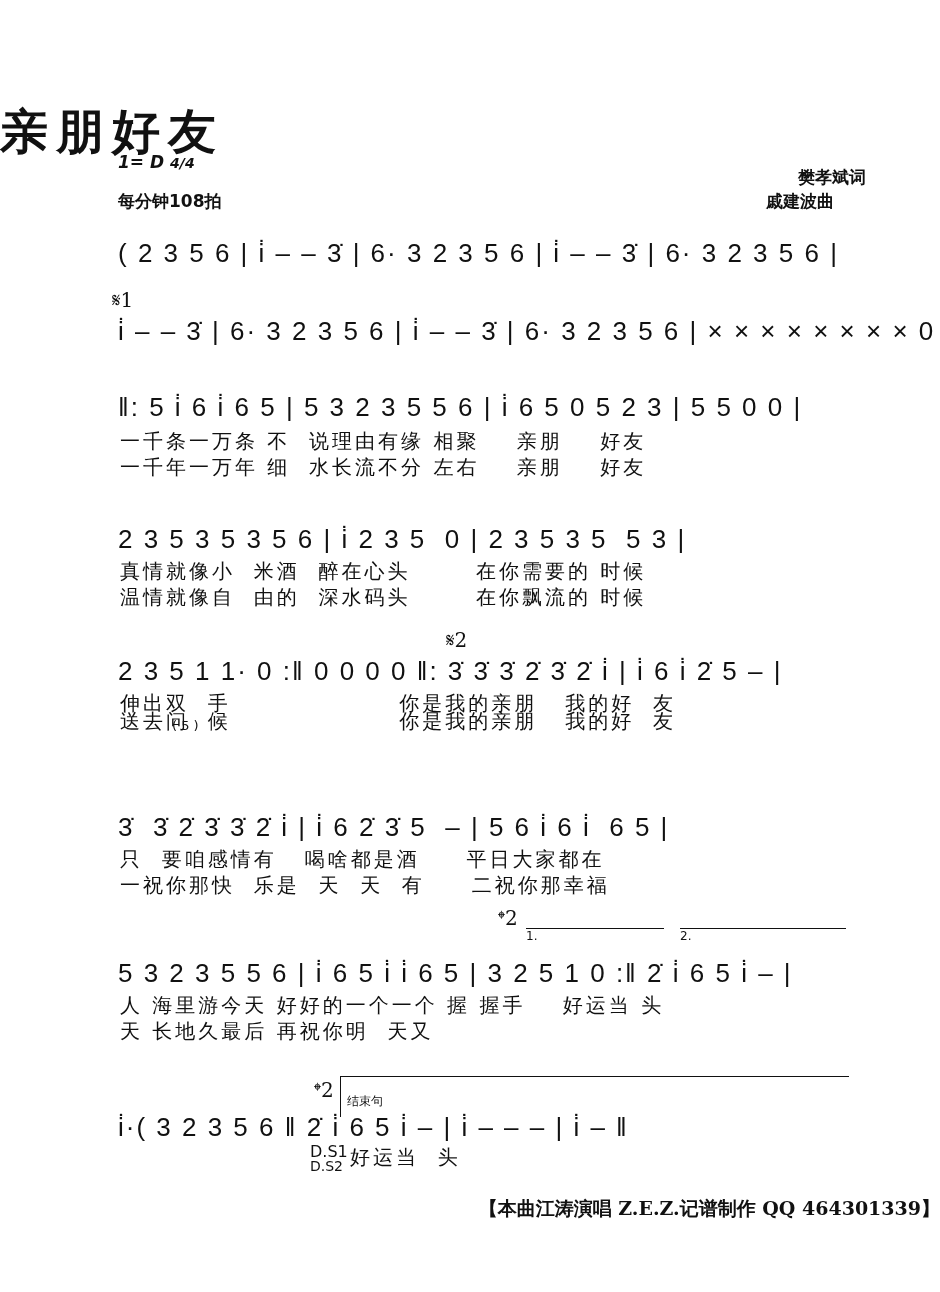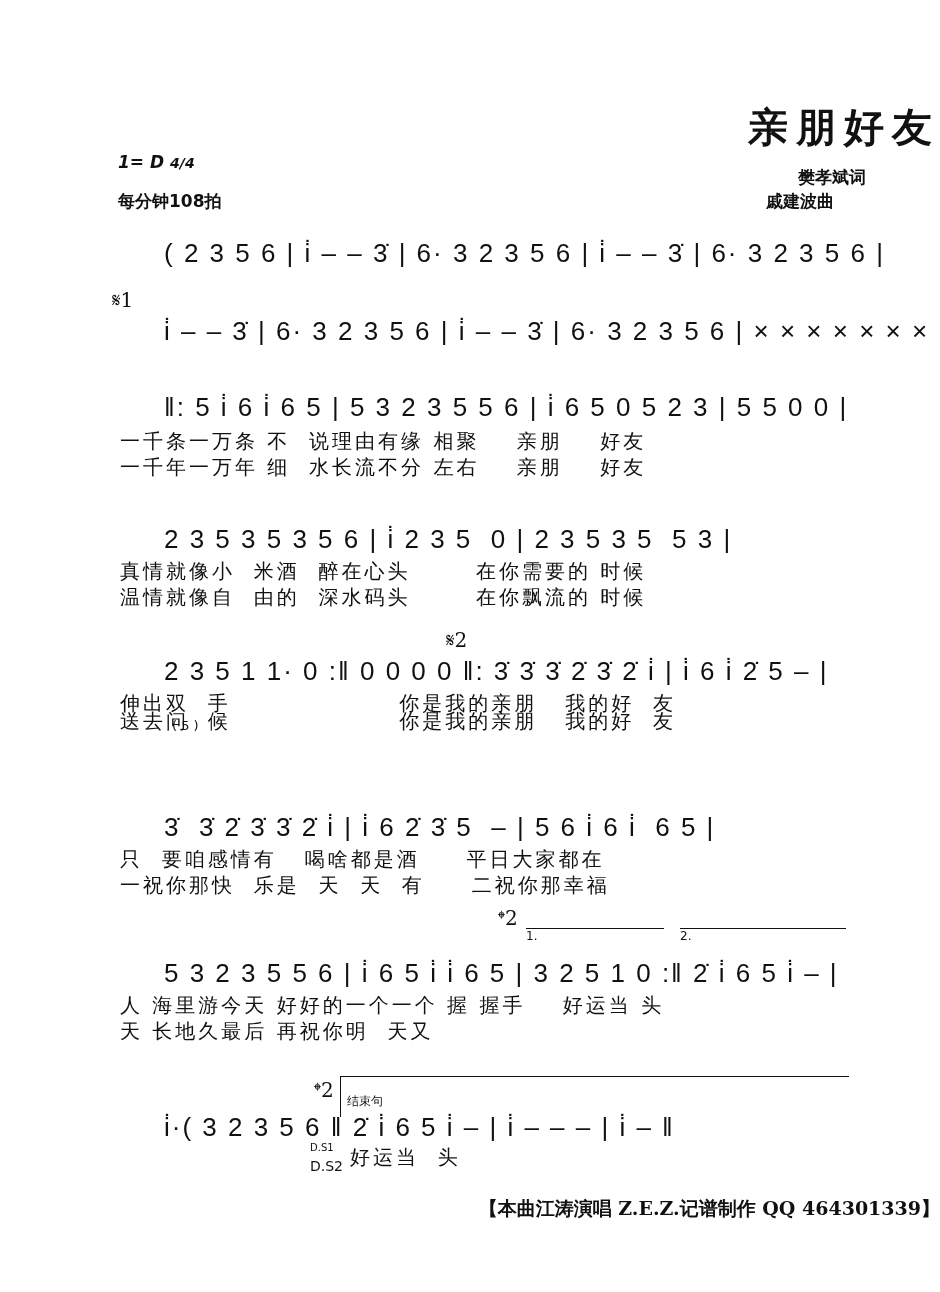--- a/index.html
+++ b/index.html
@@ -1,22 +1,22 @@
 <!DOCTYPE html>
 <html><head>
 <meta charset="utf-8">
 <style>
   html,body{margin:0;padding:0;background:#fff;}
   body{width:940px;height:1292px;position:relative;overflow:hidden;
        font-family:"DejaVu Sans","Liberation Sans",sans-serif;color:#111;}
   .abs{position:absolute;}
-  .title{left:0;width:940px;top:100px;text-align:right;font-size:40px;font-weight:bold;letter-spacing:8px;}
+  .title{left:0;width:940px;top:100px;text-align:left;font-size:48px;font-weight:bold;letter-spacing:8px;}
   .meta{font-size:17px;font-weight:bold;}
   .row{position:absolute;left:118px;width:730px;font-family:"Liberation Sans","DejaVu Sans",sans-serif;
-       font-size:26px;white-space:pre;letter-spacing:2px;margin-left:46px;}
+       font-size:26px;white-space:pre;letter-spacing:2px;}
   .lyr{position:absolute;left:120px;width:720px;font-size:20px;white-space:pre;letter-spacing:3px;
        font-family:"DejaVu Sans",sans-serif;}
   .mark{position:absolute;font-family:"DejaVu Serif",serif;font-size:20px;}
   .small{font-size:12px;}
   .foot{left:0;width:940px;top:1196px;text-align:right;font-size:19px;font-weight:bold;
         font-family:"DejaVu Serif",serif;}
 </style>
 </head>
 <body>
 
@@ -55,17 +55,17 @@
 <div class="mark" style="left:498px;top:906px">𝄌2</div>
 <div class="abs small" style="left:526px;top:928px;border-top:1px solid #111;width:138px">1.</div>
 <div class="abs small" style="left:680px;top:928px;border-top:1px solid #111;width:166px">2.</div>
 <div class="row" style="top:958px">5 3 2 3 5 5 6 | i̇ 6 5 i̇ i̇ 6 5 | 3 2 5 1 0 :‖ 2̇ i̇ 6 5 i̇ – |</div>
 <div class="lyr" style="top:992px">人 海里游今天 好好的一个一个 握 握手    好运当 头</div>
 <div class="lyr" style="top:1018px">天 长地久最后 再祝你明  天又</div>
 
 <div class="mark" style="left:314px;top:1078px">𝄌2</div>
 <div class="abs small" style="left:340px;top:1076px;border-top:1px solid #111;border-left:1px solid #111;width:496px;height:8px;padding:16px 6px">结束句</div>
 <div class="row" style="top:1112px">i̇·( 3 2 3 5 6 ‖ 2̇ i̇ 6 5 i̇ – | i̇ – – – | i̇ – ‖</div>
-<div class="abs" style="left:310px;top:1142px;font-size:10px">D.S1</div>
+<div class="abs" style="left:310px;top:1142px;font-size:16px">D.S1</div>
 <div class="abs" style="left:310px;top:1158px;font-size:14px">D.S2</div>
 <div class="lyr" style="left:350px;top:1144px">好运当  头</div>
 
 <div class="abs foot">【本曲江涛演唱   Z.E.Z.记谱制作   QQ 464301339】</div>
 
 </body></html>

